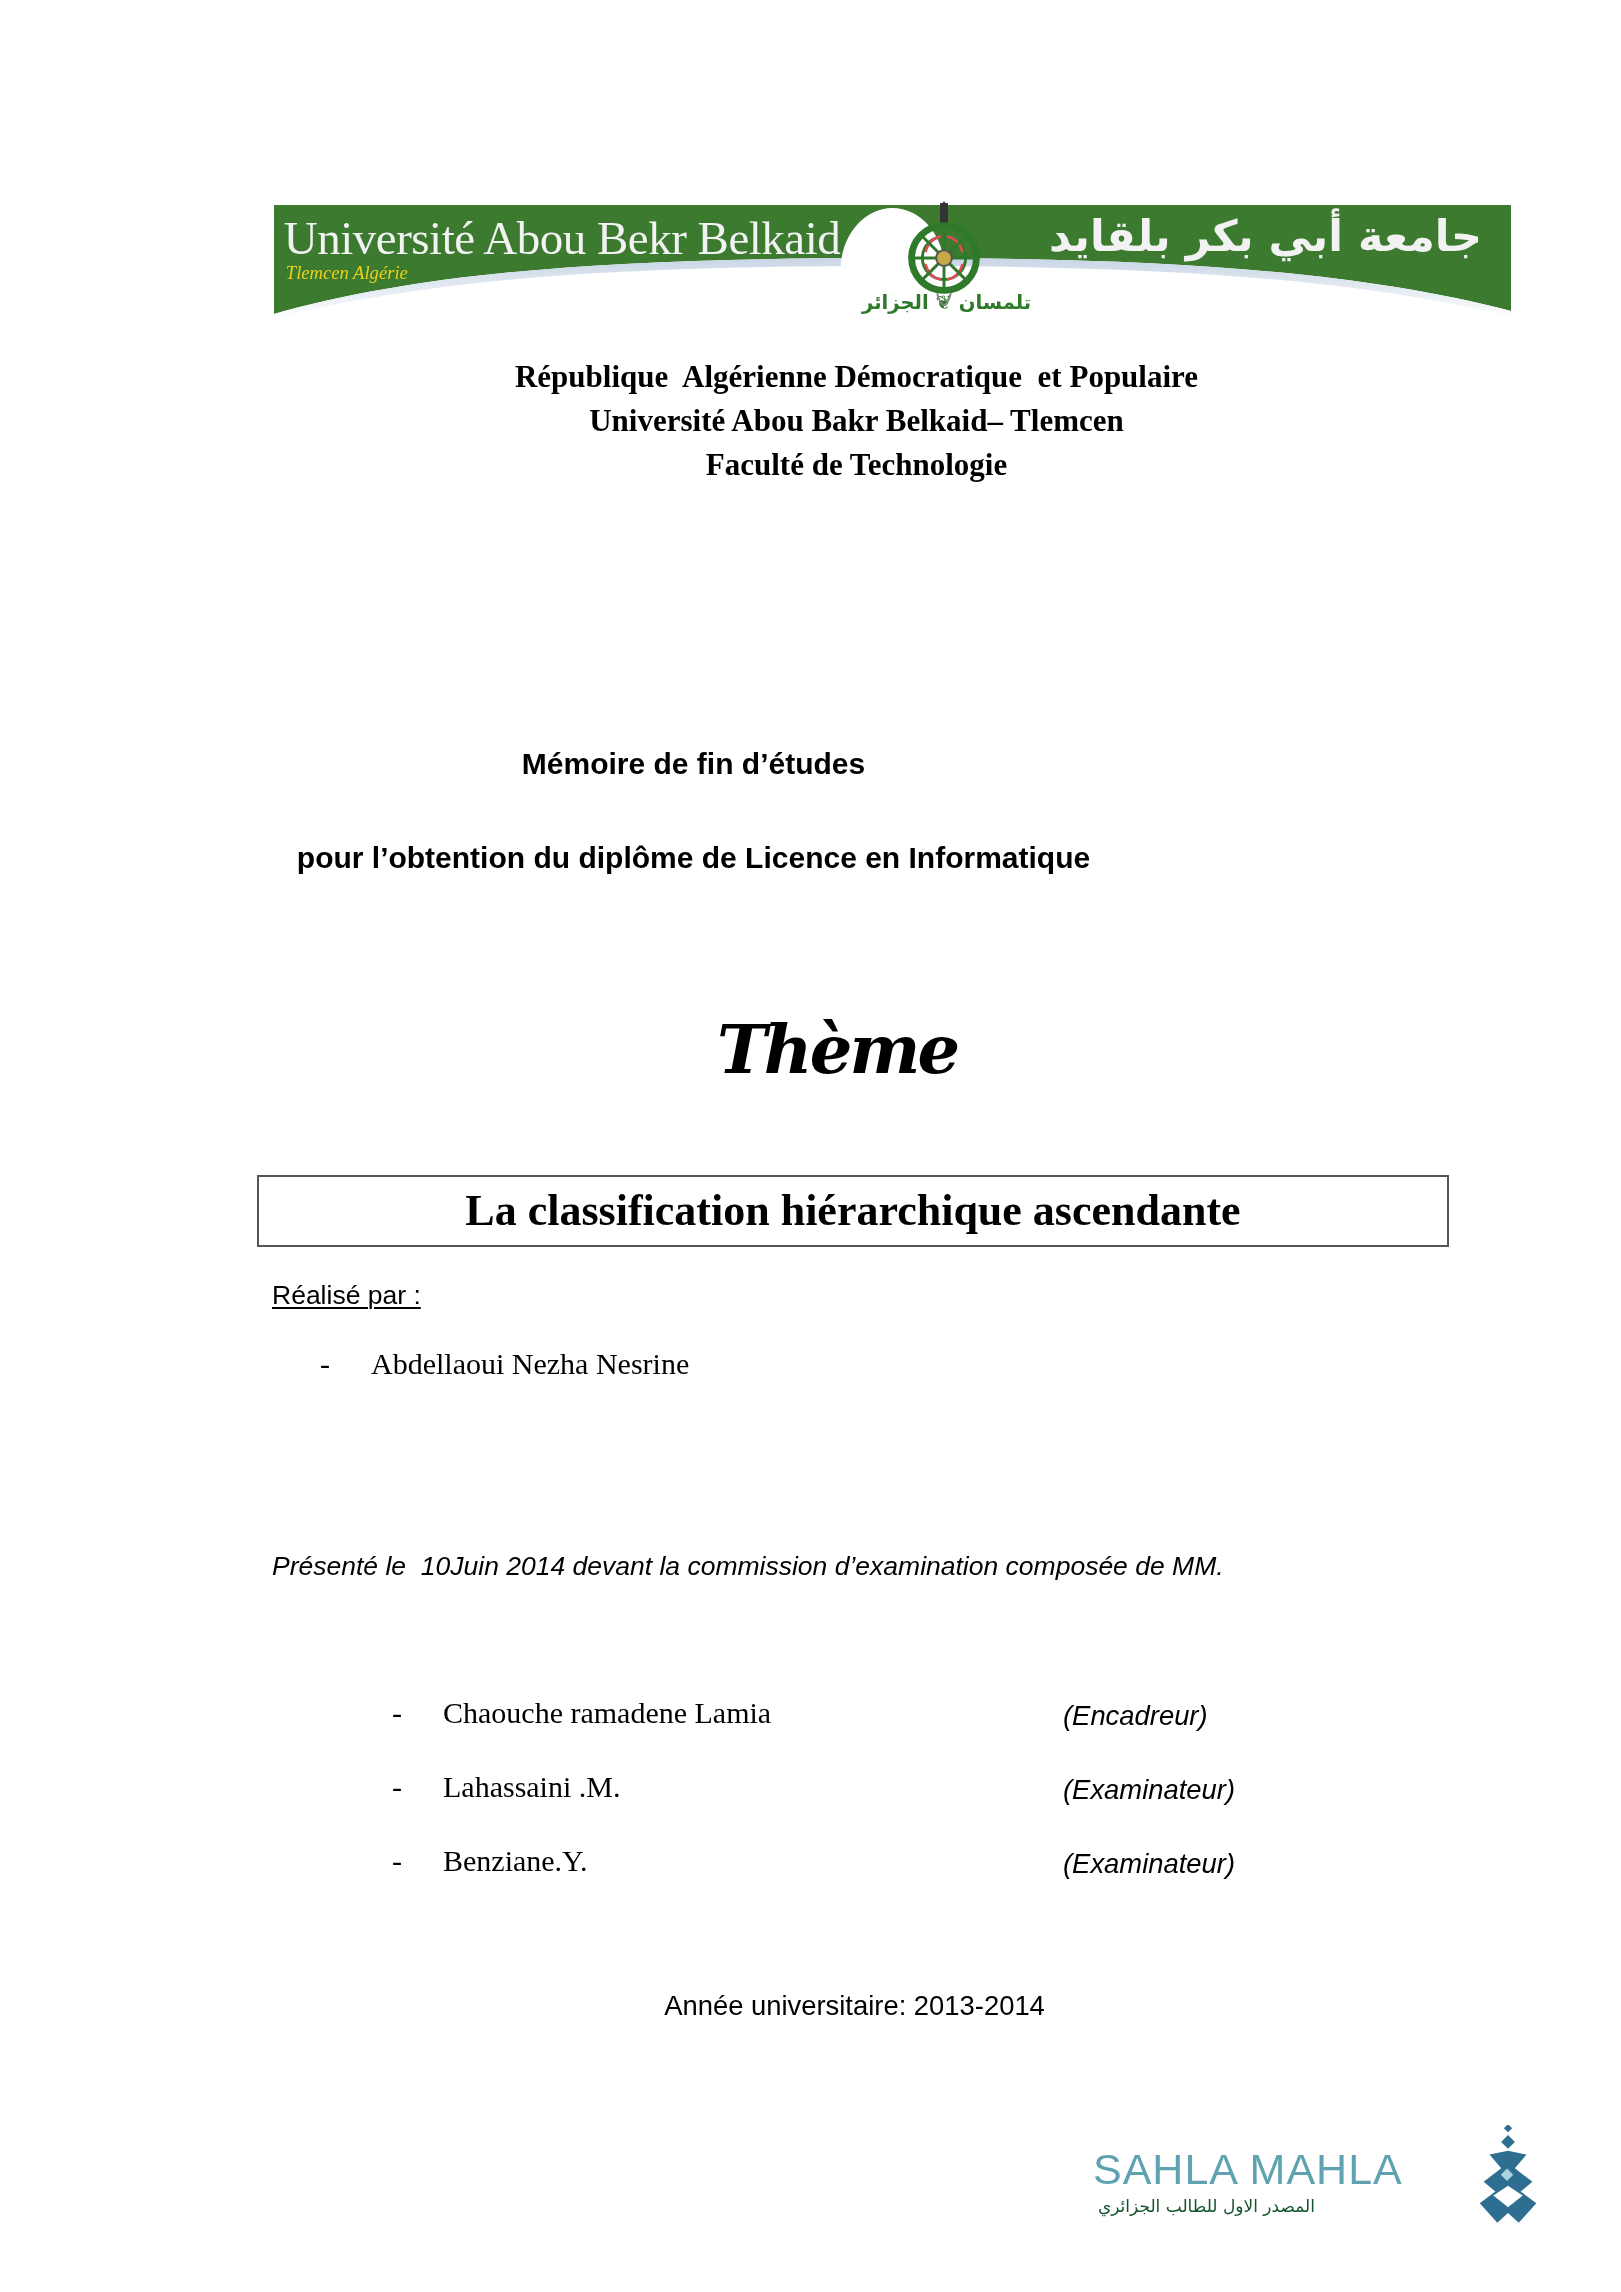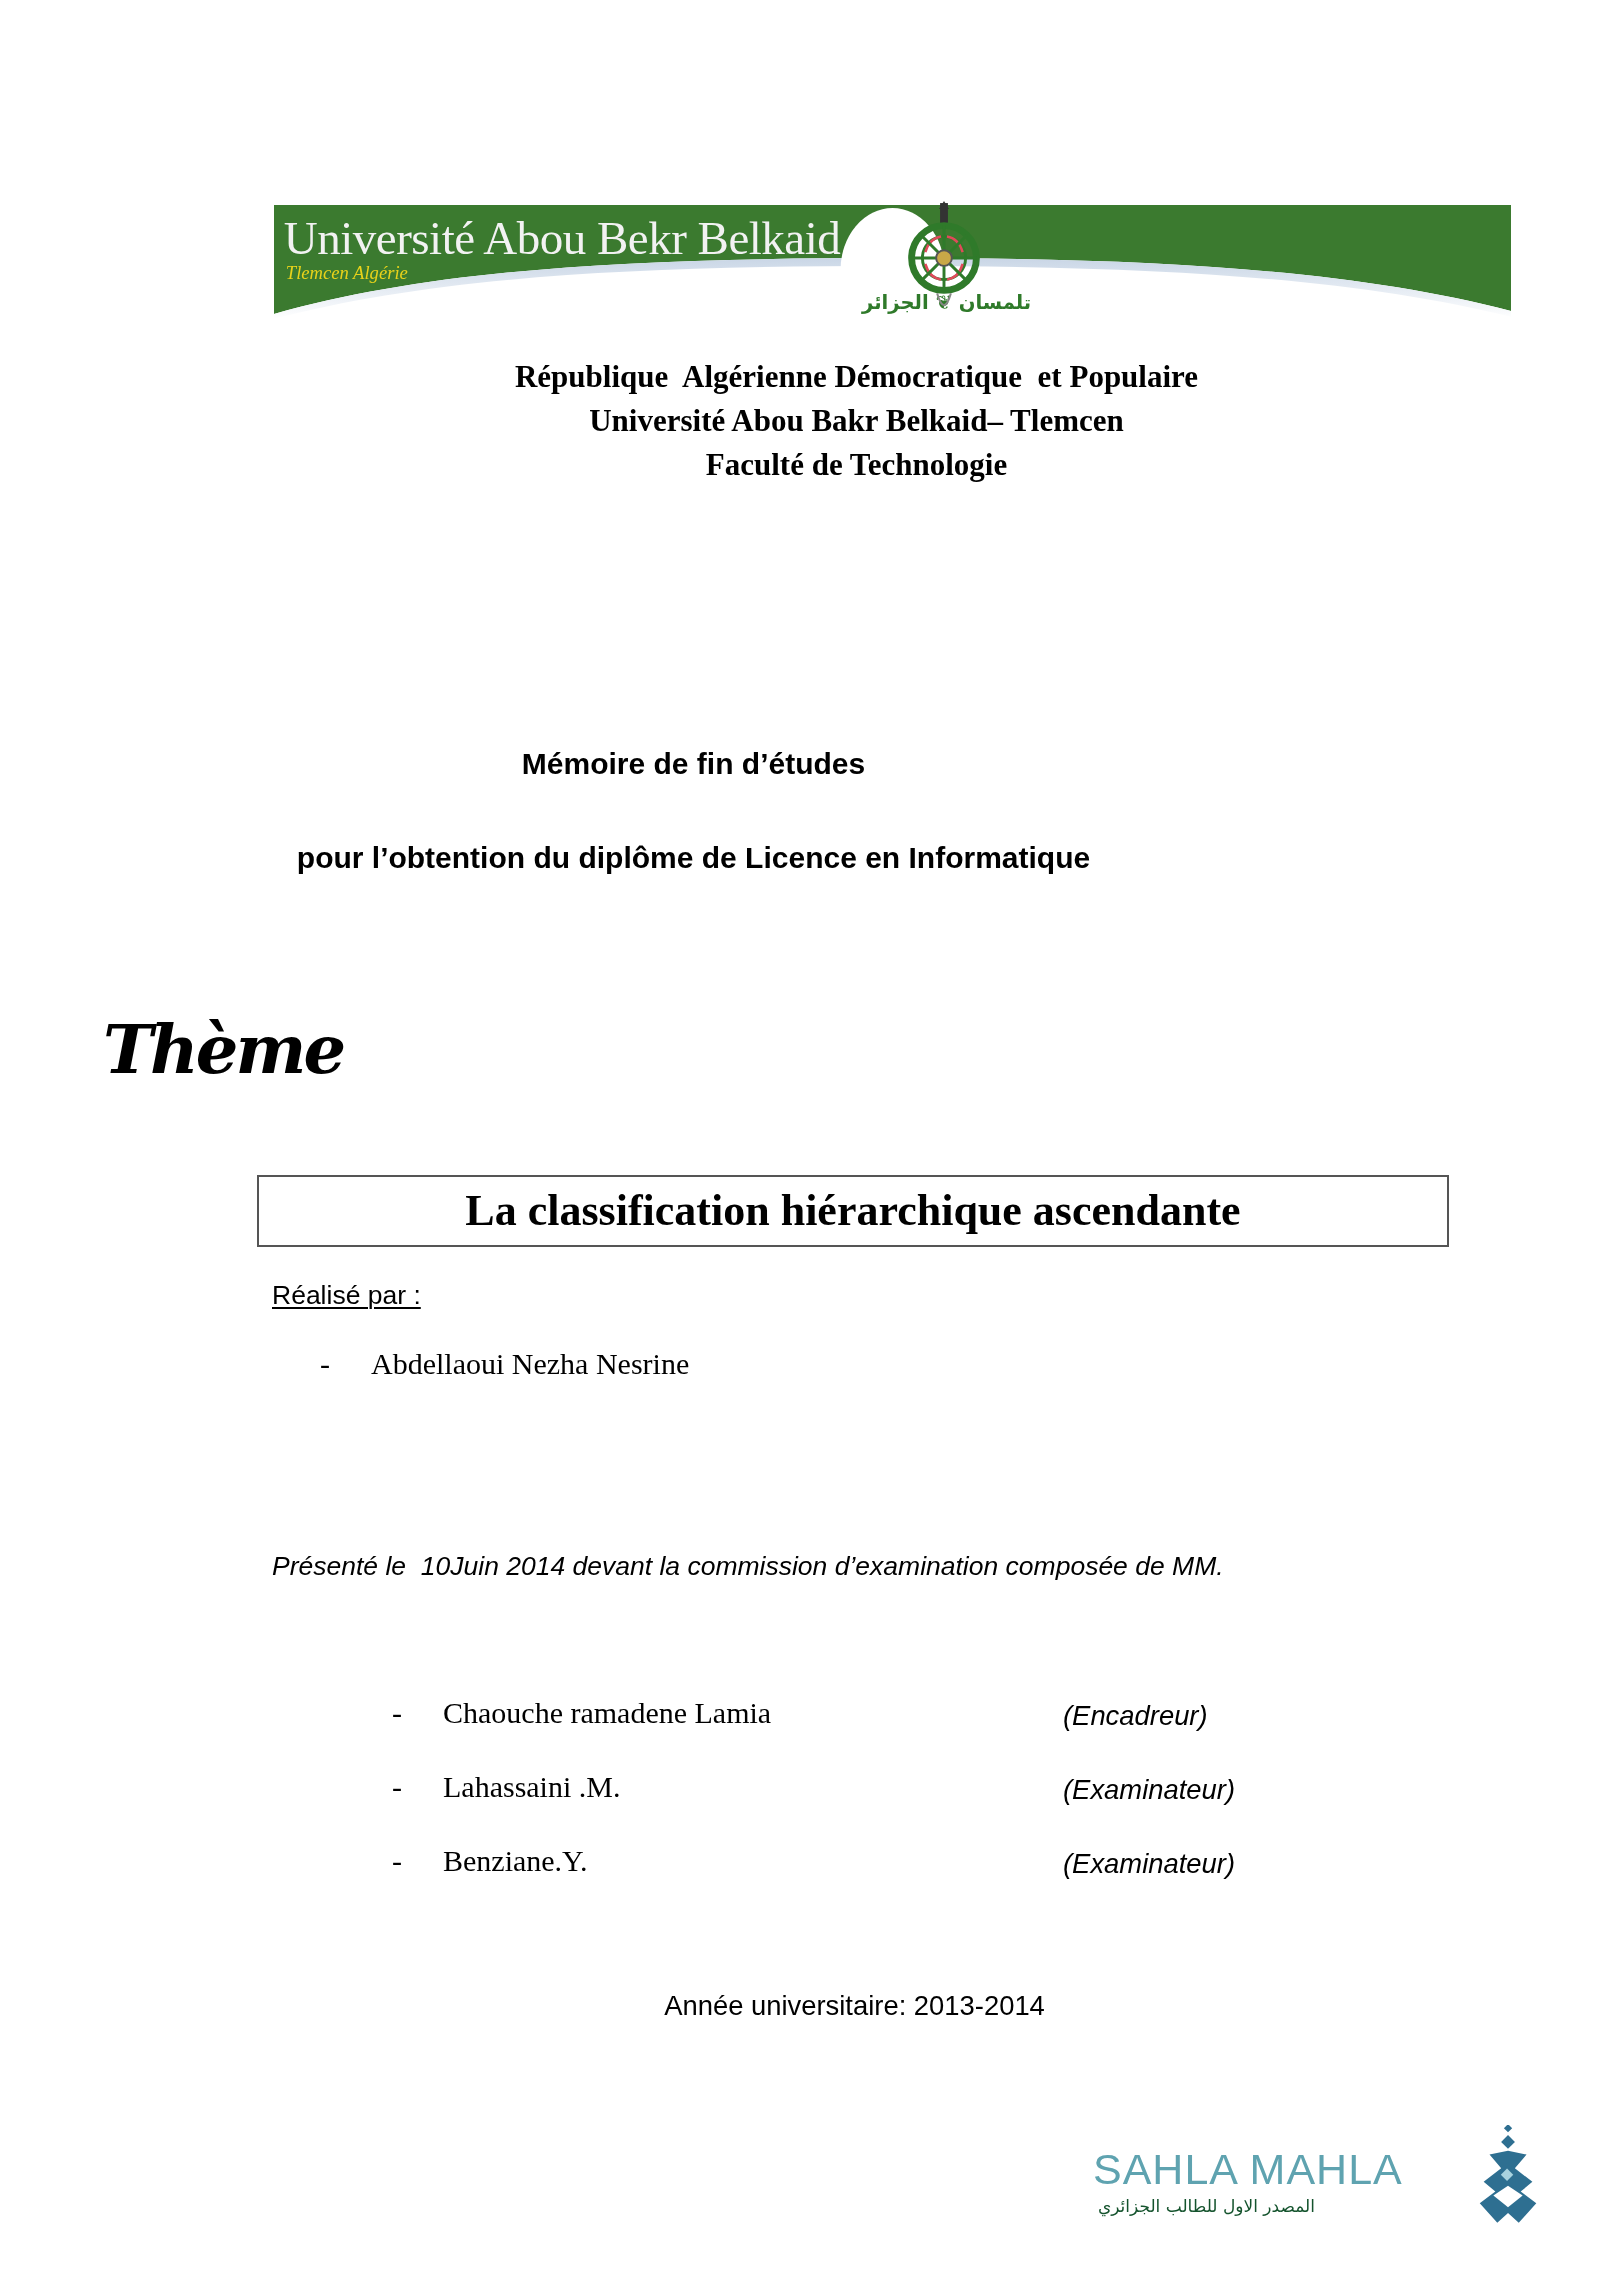--- a/index.html
+++ b/index.html
@@ -16,21 +16,21 @@
   .banner-emblem { left: 616px; top: 0px; width: 108px; height: 118px; }
 
   
   .inst { left: 0; width: 1621px; text-align: center; top: 355px; font-family: "Liberation Serif", serif; font-weight: bold; font-size: 31px; line-height: 44px; padding-left: 92px; box-sizing: border-box; }
   .inst div { white-space: pre; }
 
   .memoire { left: 0; width: 1299px; text-align: center; padding-left: 88px; box-sizing: border-box; font-family: "Liberation Sans", sans-serif; font-weight: bold; font-size: 30px; }
   .m1 { top: 747px; }
   .m2 { top: 841px; }
 
-  .theme { left: 0; width: 1621px; padding-left: 103px; box-sizing: border-box; top: 1010px; font-family: "DejaVu Serif", serif; font-style: italic; font-weight: bold; font-size: 67px; letter-spacing: -2.9px; }
+  .theme { left: 0; width: 1621px; text-align: center; padding-left: 53px; box-sizing: border-box; top: 1010px; font-family: "DejaVu Serif", serif; font-style: italic; font-weight: bold; font-size: 67px; letter-spacing: -2.9px; }
 
   .title-box { left: 257px; top: 1175px; width: 1192px; height: 72px; border: 2px solid #555; box-sizing: border-box; text-align: center; font-family: "Liberation Serif", serif; font-weight: bold; font-size: 44px; line-height: 67px; }
 
   .realise { left: 272px; top: 1280px; font-family: "Liberation Sans", sans-serif; font-weight: normal; font-size: 26.5px; text-decoration: underline; text-decoration-thickness: 2px; text-underline-offset: 2.9px; }
 
   .author { left: 320px; top: 1347px; font-family: "Liberation Serif", serif; font-size: 30px; white-space: nowrap; }
   .author .dash { display: inline-block; width: 51px; }
 
   .presented { left: 272px; top: 1551px; font-family: "Liberation Sans", sans-serif; font-style: italic; font-size: 26.5px; white-space: pre; }
 
@@ -60,20 +60,21 @@
         <stop offset="0" stop-color="#c9d6e6"></stop>
         <stop offset="1" stop-color="#ffffff"></stop>
       </linearGradient>
     </defs>
     <path d="M0 4 H1262 V112 C1100 70 900 58 631 58 C360 58 160 70 0 115 Z" fill="#3b7a2f"></path>
     <path d="M0 115 C160 70 360 58 631 58 C900 58 1100 70 1262 112 L1262 118 C1100 78 900 66 631 66 C360 66 160 78 0 120 Z" fill="url(#sh)"></path>
     <path d="M578 120 V70 A53 63 0 0 1 684 70 V120 Z" fill="#ffffff"></path>
   </svg>
   <div class="abs banner-fr">Université Abou Bekr Belkaid</div>
   <div class="abs banner-loc">Tlemcen   Algérie</div>
+  <div class="abs banner-ar">جامعة أبي بكر بلقايد</div>
   <div class="abs banner-city">تلمسان  ❦  الجزائر</div>
   <div class="abs banner-emblem">
     <svg width="108" height="118" viewBox="0 0 110 120">
       <rect x="51" y="2" width="8" height="22" fill="#333"></rect>
       <polygon points="55,0 50,8 60,8" fill="#333"></polygon>
       <circle cx="55" cy="58" r="33" fill="none" stroke="#2f7a2a" stroke-width="7"></circle>
       <circle cx="55" cy="58" r="22" fill="none" stroke="#2f7a2a" stroke-width="3"></circle>
       <path d="M36 52 Q40 38 52 36 M74 52 Q70 38 58 36 M36 64 Q40 78 52 80 M74 64 Q70 78 58 80" stroke="#e04a5a" stroke-width="2.5" fill="none"></path>
       <line x1="55" y1="25" x2="55" y2="91" stroke="#2f7a2a" stroke-width="3"></line>
       <line x1="22" y1="58" x2="88" y2="58" stroke="#2f7a2a" stroke-width="3"></line>

